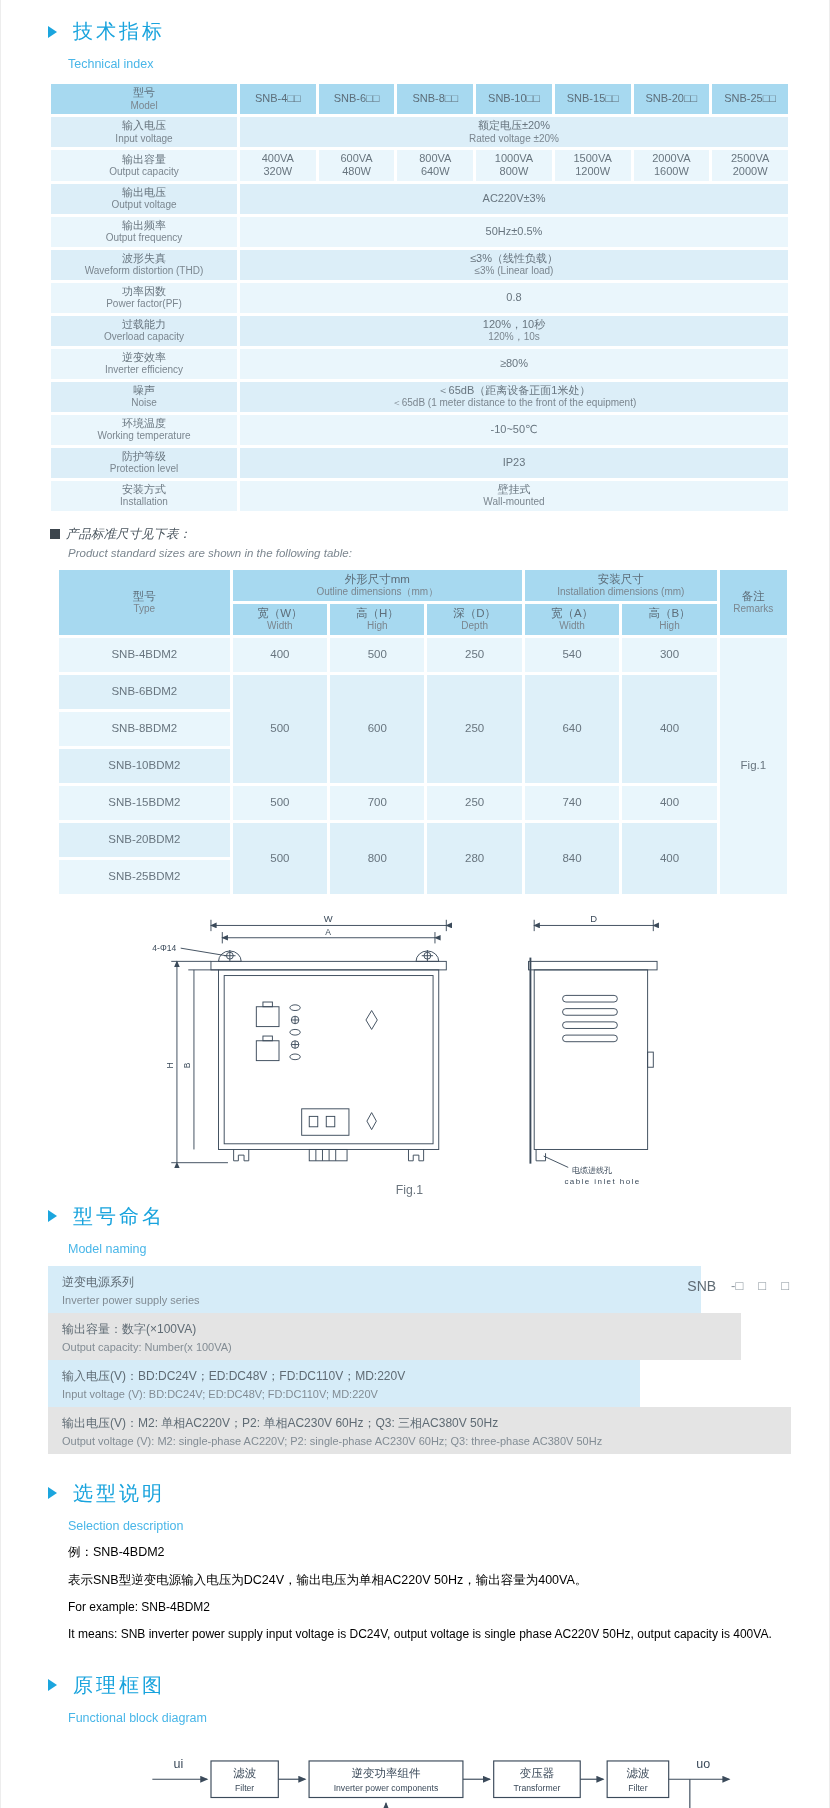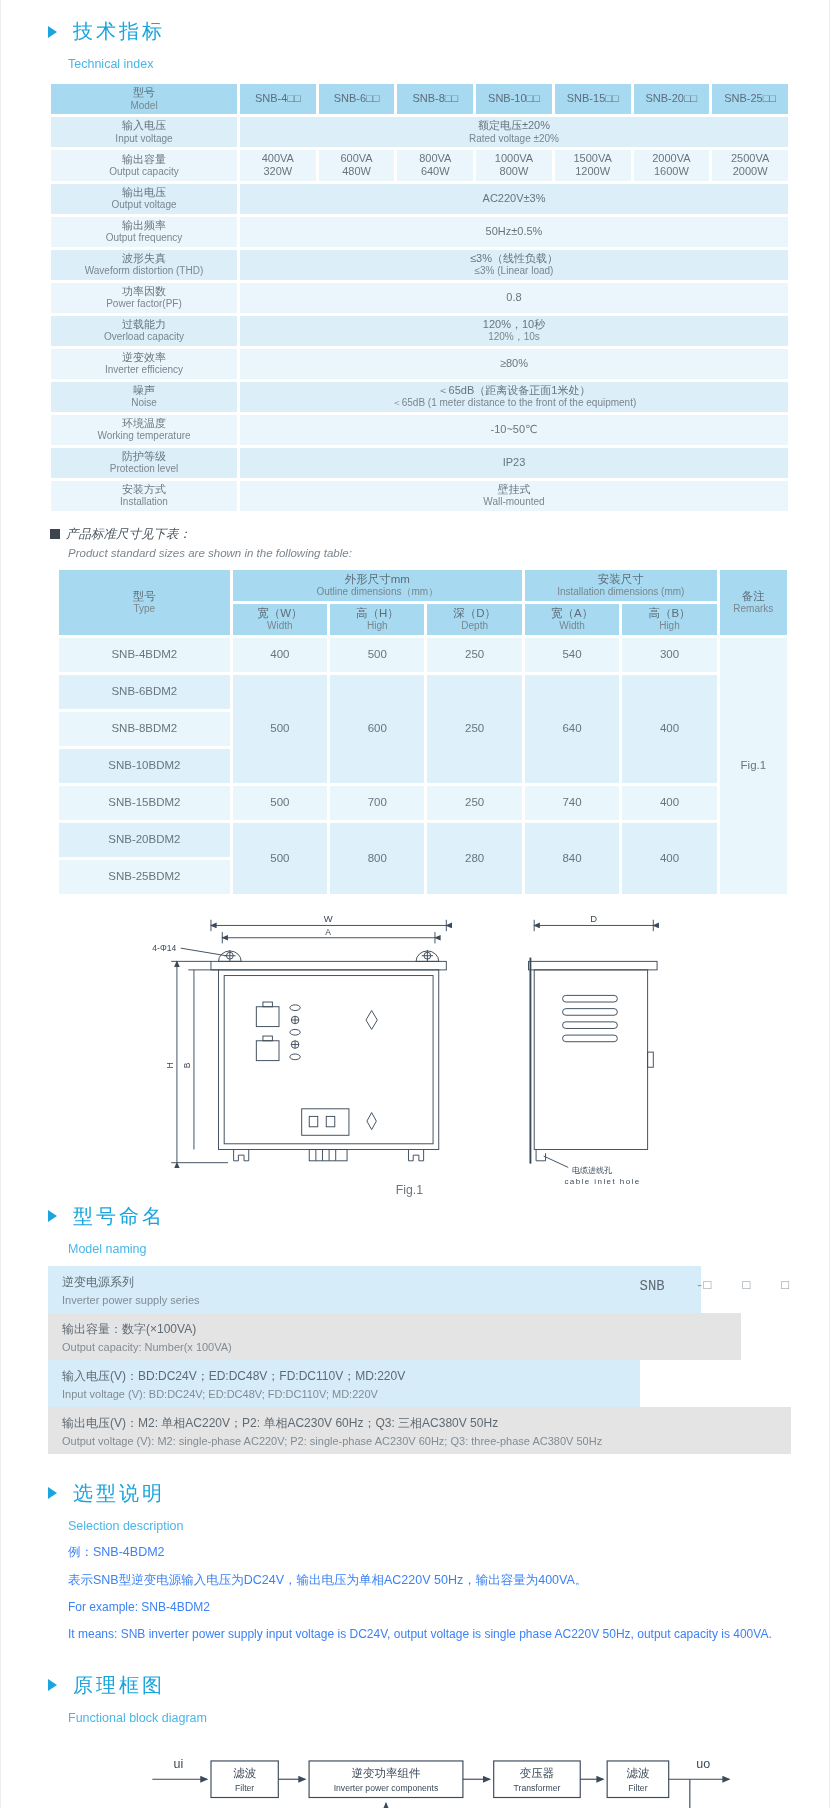--- a/index.html
+++ b/index.html
@@ -33,25 +33,25 @@
   .note .en{font-size:11.5px;color:#7b868f;margin:4px 0 0 18px;}
   
   .figwrap{text-align:center;margin:14px 0 2px 0;}
   
   .naming{position:relative;width:743px;margin-top:4px;}
   .nrow{box-sizing:border-box;padding:8px 14px 7px 14px;margin-bottom:0;}
   .nrow .zh{font-size:12px;color:#5f6b74;margin-bottom:3px;}
   .nrow .en{font-size:11px;color:#828c94;}
   .nb{background:#d6ecf8;}
   .ng{background:#e4e4e4;}
-  .ncode{position:absolute;top:12px;right:2px;display:flex;gap:31px;align-items:center;
-         font-size:14px;color:#5f6b74;font-family:Liberation Mono, monospace;}
+  .ncode{position:absolute;top:12px;right:2px;display:flex;gap:15px;align-items:center;
+         font-size:14px;color:#5f6b74;}
   .ncode .bx{color:#8a949c;font-size:13px;}
   
-  .sel-line{font-size:12px;color:#3b82f6;margin:10px 0 0 20px;line-height:1.45;}
+  .sel-line{font-size:12px;color:#000000;margin:10px 0 0 20px;line-height:1.45;}
   .sel-line.zh{font-size:12.5px;}
   
   .diagwrap{margin:4px 0 0 78px;}
   svg text{font-family:"Liberation Sans","DejaVu Sans",sans-serif;}
 </style>
 </head>
 <body>
 
 <div class="page">
 

